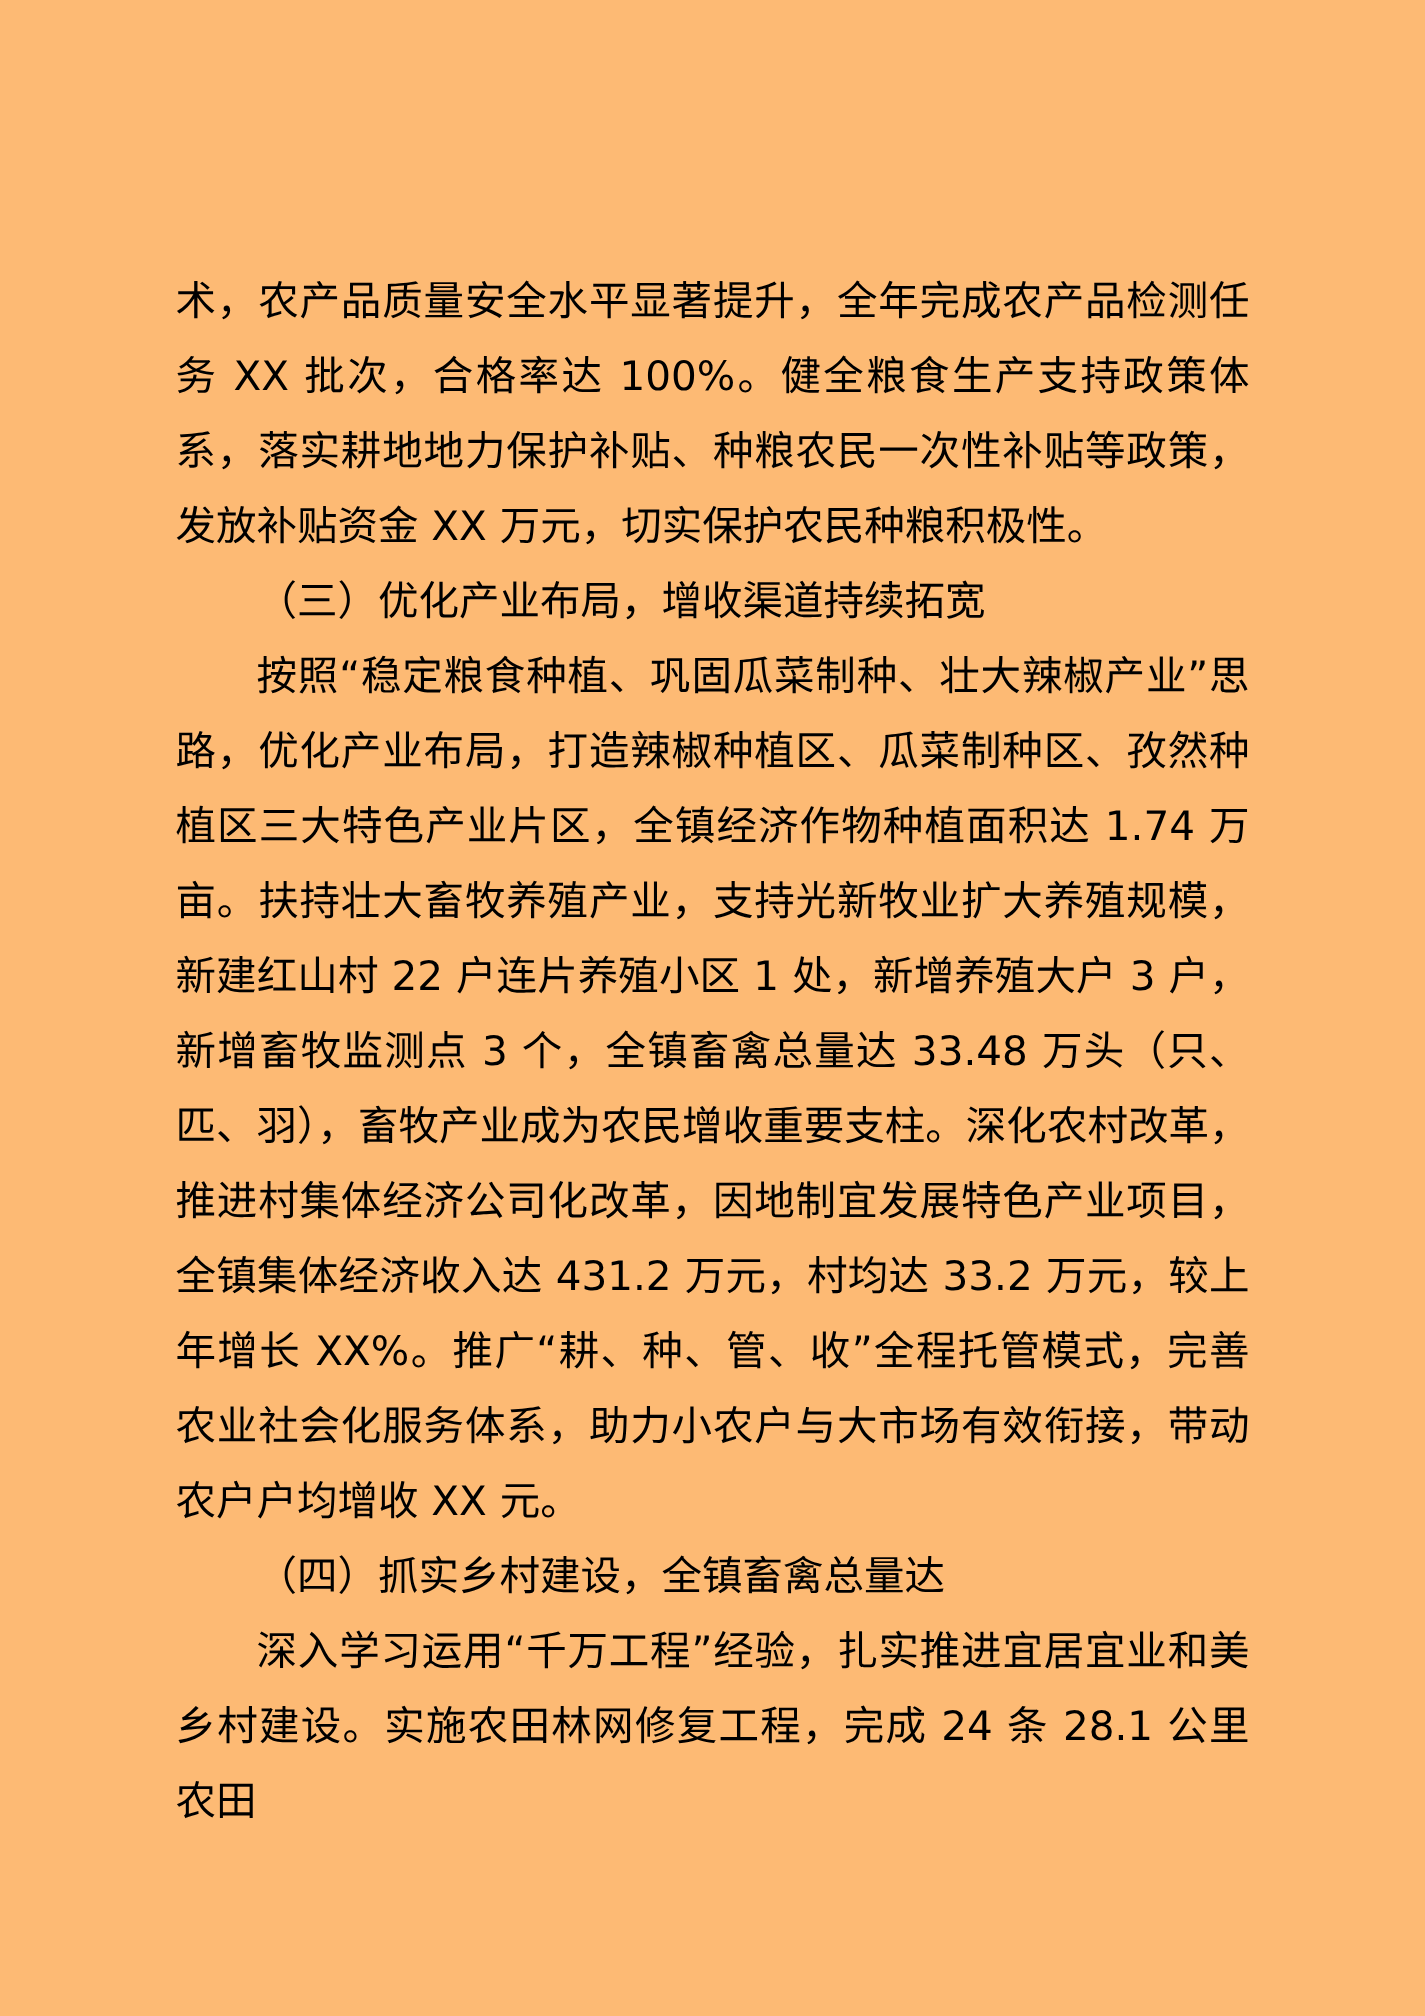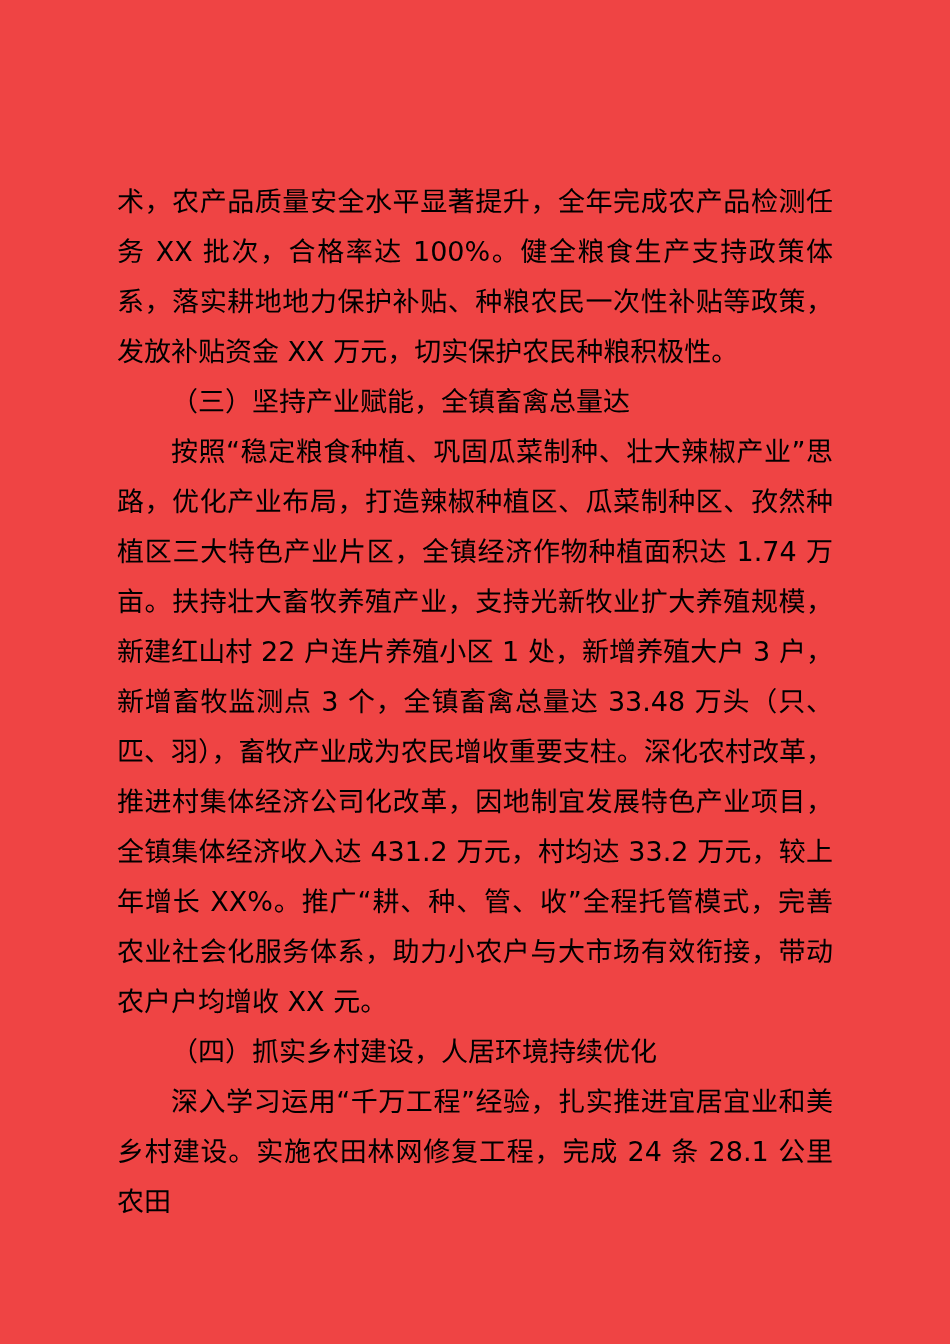--- a/index.html
+++ b/index.html
@@ -4,21 +4,21 @@
 <style>
   html, body {
     margin: 0;
     padding: 0;
     background: #ffffff;
   }
   .page {
     position: relative;
     width: 950px;
     height: 1344px;
-    background: #ef4444;
+    background: #fdba74;
     overflow: hidden;
     font-family: "DejaVu Sans", "Liberation Sans", sans-serif;
   }
   .doc-body {
     position: absolute;
     left: 117px;
     top: 177px;
     width: 716px;
     color: #000000;
     font-size: 27px;
@@ -36,18 +36,18 @@
   .doc-body p.no-indent {
     text-indent: 0;
   }
 </style>
 </head>
 <body>
 
 <main class="page">
   <article class="doc-body" id="doc-paragraphs">
       <p class="no-indent">术，农产品质量安全水平显著提升，全年完成农产品检测任务 XX 批次，合格率达 100%。健全粮食生产支持政策体系，落实耕地地力保护补贴、种粮农民一次性补贴等政策，发放补贴资金 XX 万元，切实保护农民种粮积极性。</p>
-      <p class="indent">（三）坚持产业赋能，全镇畜禽总量达</p>
+      <p class="indent">（三）优化产业布局，增收渠道持续拓宽</p>
       <p class="indent">按照“稳定粮食种植、巩固瓜菜制种、壮大辣椒产业”思路，优化产业布局，打造辣椒种植区、瓜菜制种区、孜然种植区三大特色产业片区，全镇经济作物种植面积达 1.74 万亩。扶持壮大畜牧养殖产业，支持光新牧业扩大养殖规模，新建红山村 22 户连片养殖小区 1 处，新增养殖大户 3 户，新增畜牧监测点 3 个，全镇畜禽总量达 33.48 万头（只、匹、羽），畜牧产业成为农民增收重要支柱。深化农村改革，推进村集体经济公司化改革，因地制宜发展特色产业项目，全镇集体经济收入达 431.2 万元，村均达 33.2 万元，较上年增长 XX%。推广“耕、种、管、收”全程托管模式，完善农业社会化服务体系，助力小农户与大市场有效衔接，带动农户户均增收 XX 元。</p>
-      <p class="indent">（四）抓实乡村建设，人居环境持续优化</p>
+      <p class="indent">（四）抓实乡村建设，全镇畜禽总量达</p>
       <p class="indent">深入学习运用“千万工程”经验，扎实推进宜居宜业和美乡村建设。实施农田林网修复工程，完成 24 条 28.1 公里农田</p>
     </article>
 </main>
 
 </body></html>

